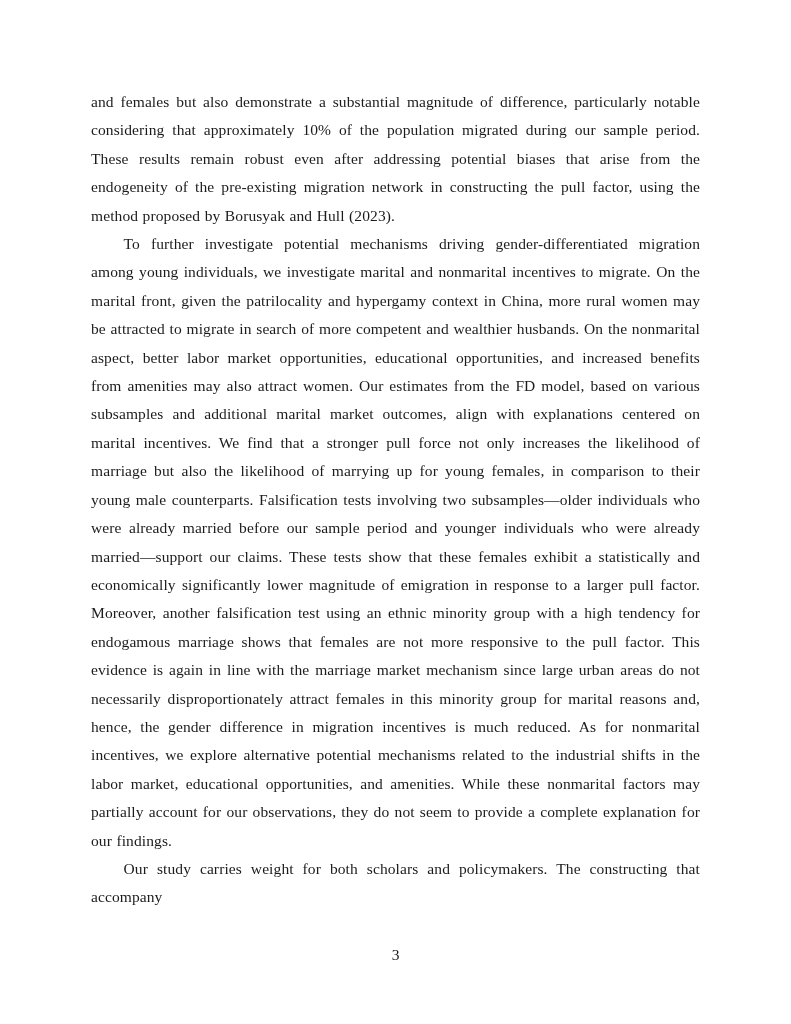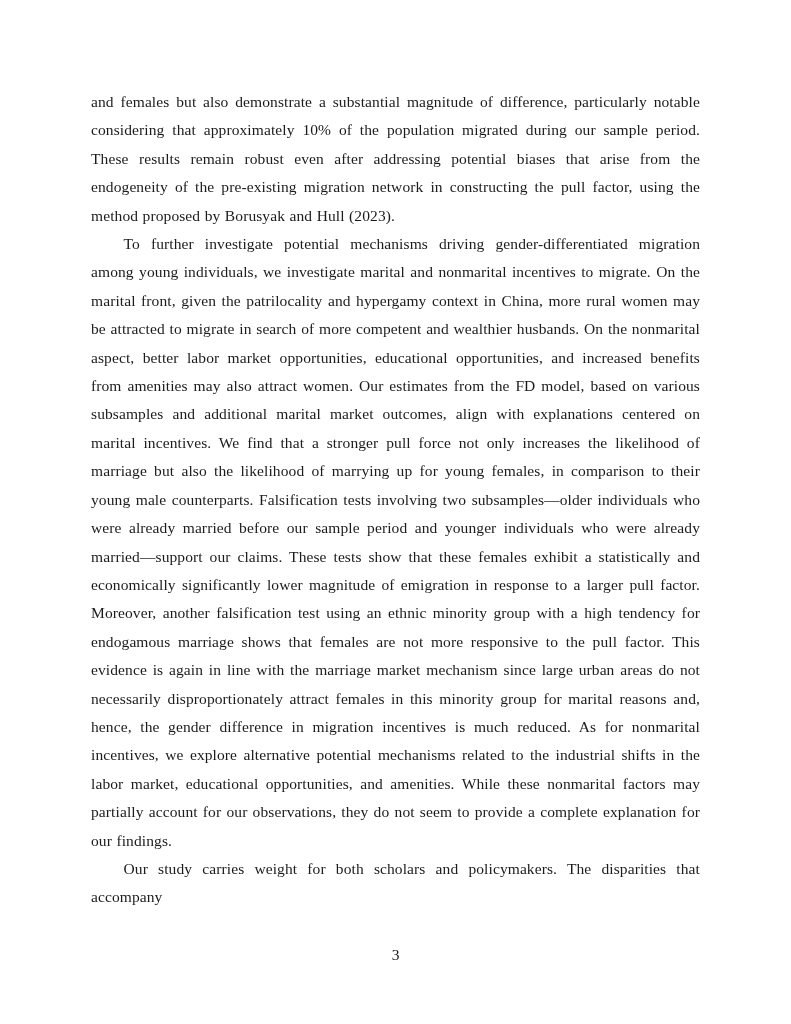--- a/index.html
+++ b/index.html
@@ -42,16 +42,16 @@
       color: #1b1b1b;
     }
   </style>
 </head>
 <body>
 
 <div class="page">
   <div class="body-text">
     <p>and females but also demonstrate a substantial magnitude of difference, particularly notable considering that approximately 10% of the population migrated during our sample period. These results remain robust even after addressing potential biases that arise from the endogeneity of the pre-existing migration network in constructing the pull factor, using the method proposed by Borusyak and Hull (2023).</p>
     <p class="indented">To further investigate potential mechanisms driving gender-differentiated migration among young individuals, we investigate marital and nonmarital incentives to migrate. On the marital front, given the patrilocality and hypergamy context in China, more rural women may be attracted to migrate in search of more competent and wealthier husbands. On the nonmarital aspect, better labor market opportunities, educational opportunities, and increased benefits from amenities may also attract women. Our estimates from the FD model, based on various subsamples and additional marital market outcomes, align with explanations centered on marital incentives. We find that a stronger pull force not only increases the likelihood of marriage but also the likelihood of marrying up for young females, in comparison to their young male counterparts. Falsification tests involving two subsamples—older individuals who were already married before our sample period and younger individuals who were already married—support our claims. These tests show that these females exhibit a statistically and economically significantly lower magnitude of emigration in response to a larger pull factor. Moreover, another falsification test using an ethnic minority group with a high tendency for endogamous marriage shows that females are not more responsive to the pull factor. This evidence is again in line with the marriage market mechanism since large urban areas do not necessarily disproportionately attract females in this minority group for marital reasons and, hence, the gender difference in migration incentives is much reduced. As for nonmarital incentives, we explore alternative potential mechanisms related to the industrial shifts in the labor market, educational opportunities, and amenities. While these nonmarital factors may partially account for our observations, they do not seem to provide a complete explanation for our findings.</p>
-    <p class="indented">Our study carries weight for both scholars and policymakers. The disparities that accompany</p>
+    <p class="indented">Our study carries weight for both scholars and policymakers. The constructing that accompany</p>
   </div>
   <div class="page-number">3</div>
 </div>
 
 </body></html>

